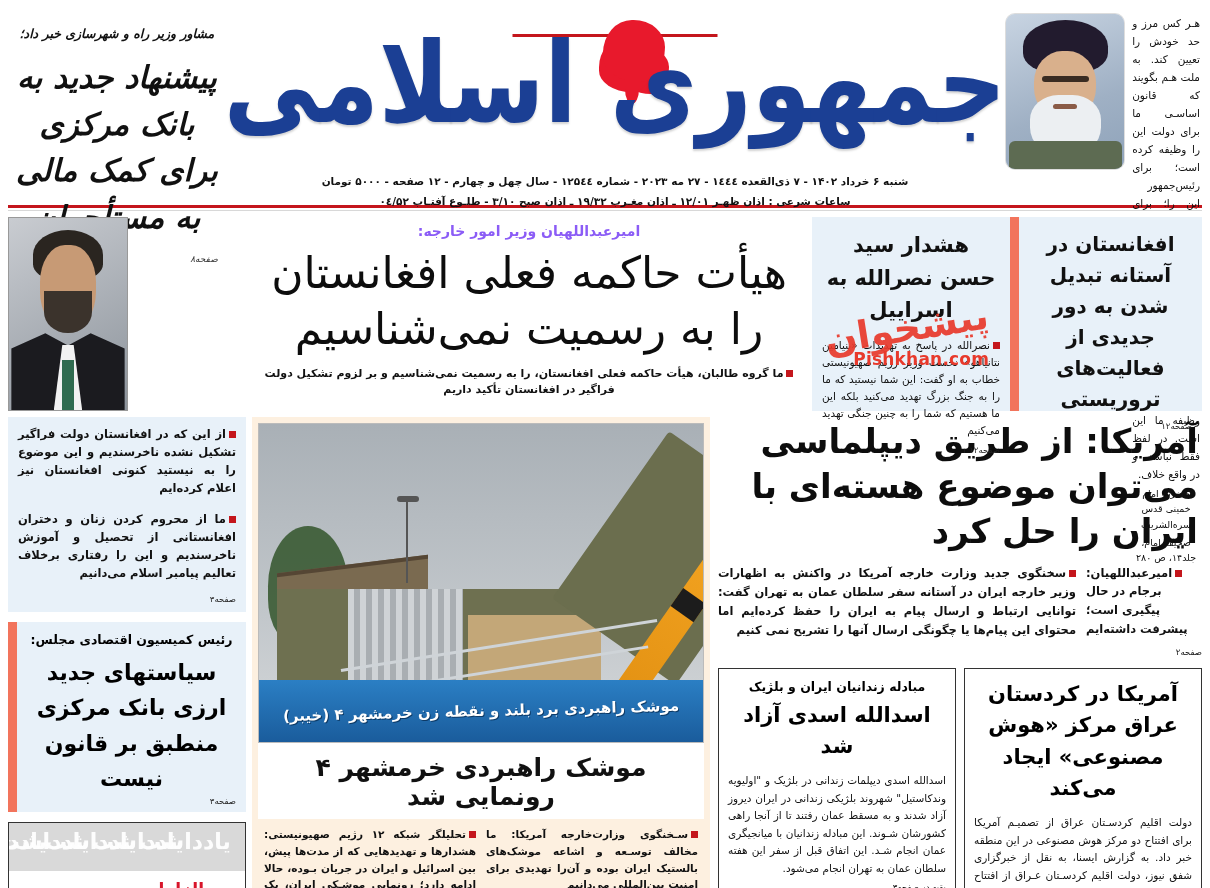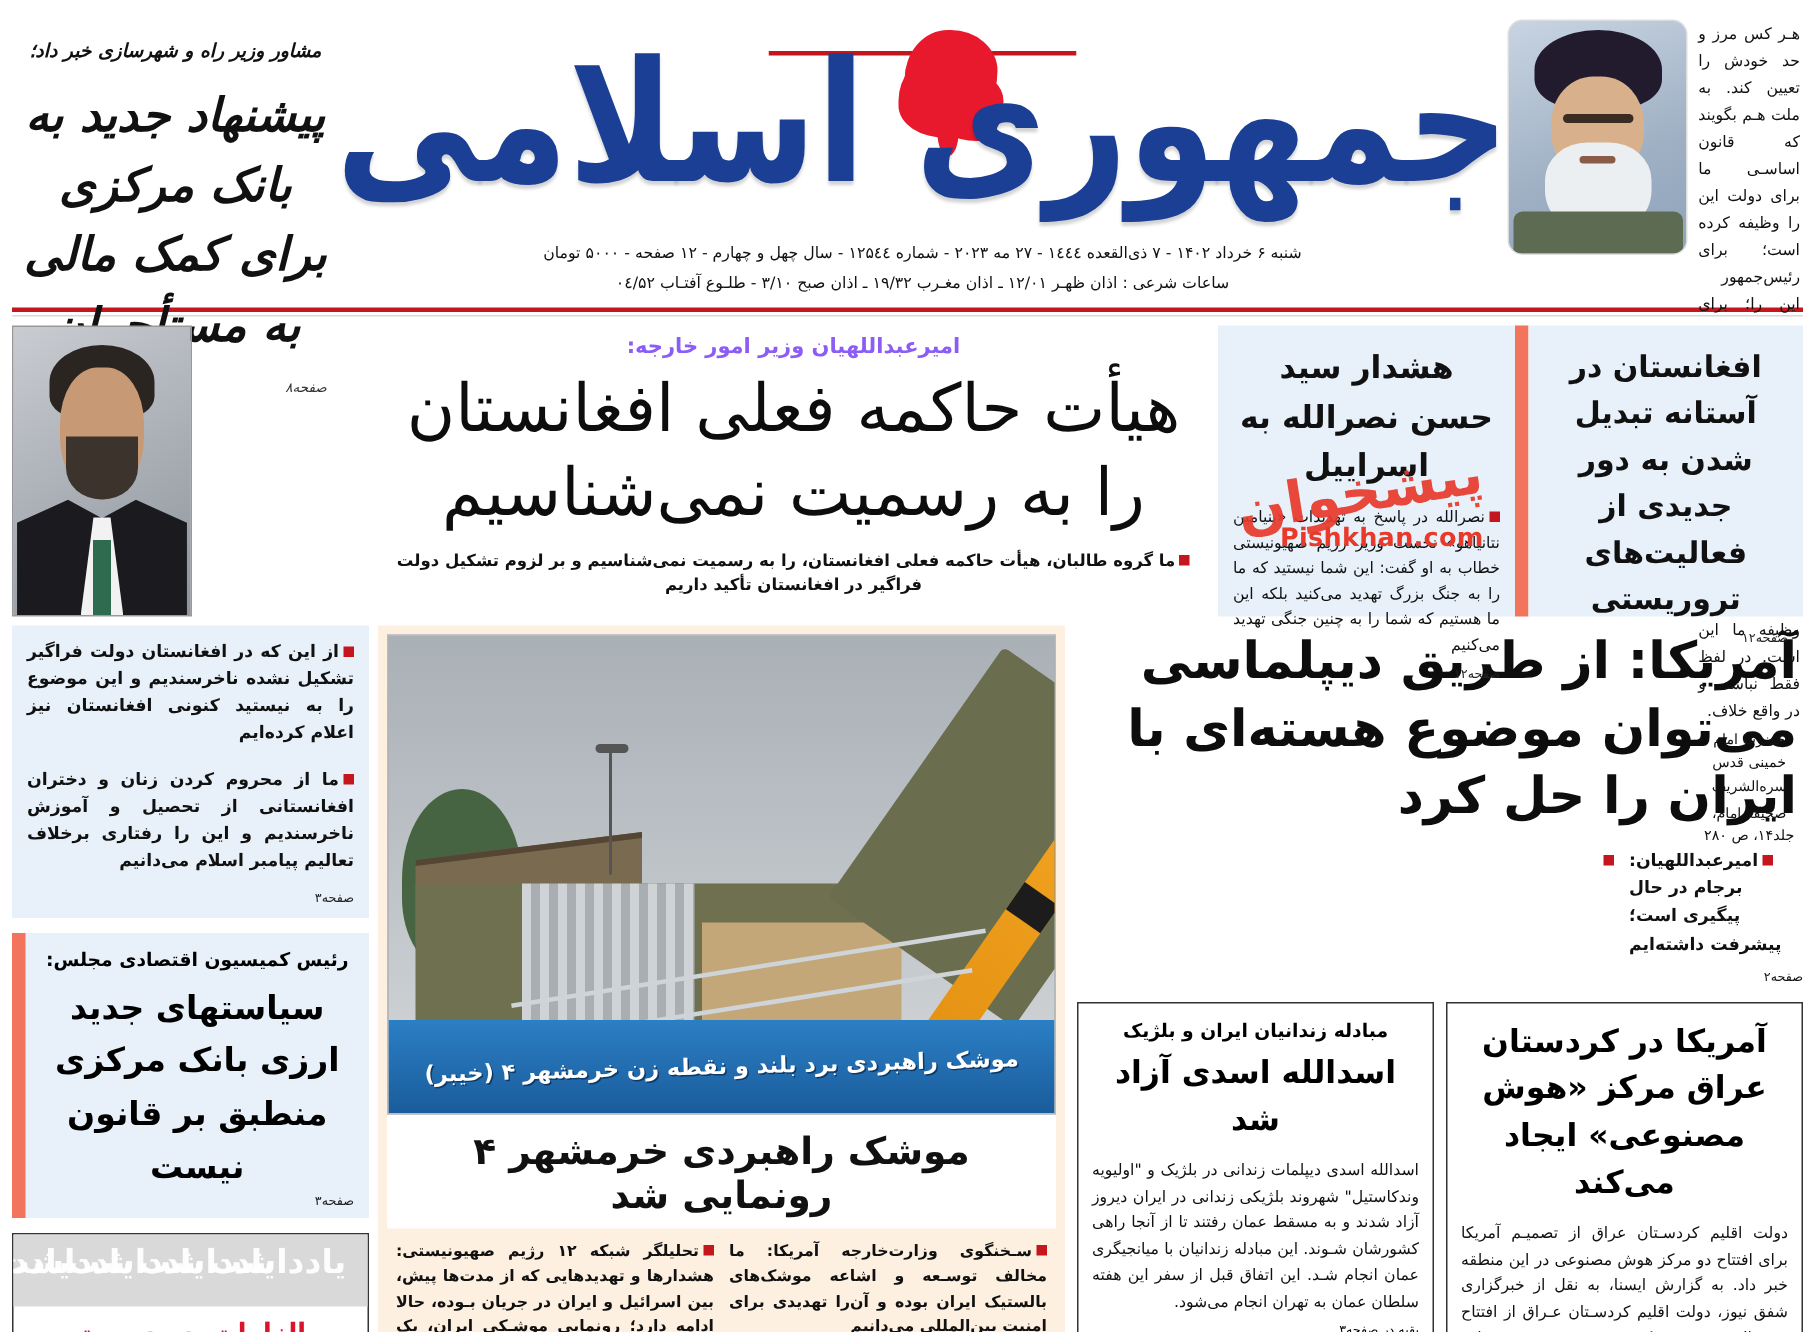--- a/index.html
+++ b/index.html
@@ -27,21 +27,21 @@
              width:205px;height:3px;background:#c4161c;}
   .blot{position:absolute;top:12px;left:50%;margin-left:-12px;width:62px;height:62px;
         background:#e8192c;border-radius:48% 52% 40% 60% / 55% 45% 58% 42%;
         box-shadow:-8px 14px 0 -4px #e8192c, 12px 20px 0 -8px #e8192c;}
   .blot:after{content:"";position:absolute;bottom:-22px;left:22px;width:14px;height:30px;
               background:#e8192c;border-radius:0 0 50% 50%;}
   .logo-text{position:relative;z-index:3;font-family:"DejaVu Sans","Liberation Sans",sans-serif;
              font-size:95px;font-weight:bold;color:#1b3f94;line-height:1;
              transform:scaleY(1.18);white-space:nowrap;
              text-shadow:0 2px 2px rgba(0,0,0,.18);}
-  .mh-dates{font-size:10.5px;color:#111;font-weight:normal;line-height:1.9;margin-top:2px;}
+  .mh-dates{font-size:10.5px;color:#111;font-weight:bold;line-height:1.9;margin-top:14px;}
 
   .mh-left{width:272px;padding-top:6px;display:flex;gap:8px;flex-direction:row-reverse;}
   .quote-img{width:118px;height:155px;border-radius:9px;overflow:hidden;position:relative;
              background:linear-gradient(#cfd9e4,#aebccd);flex:none;box-shadow:0 0 0 1px #ddd;}
   .quote-txt{flex:1;font-size:10.5px;line-height:1.72;text-align:justify;color:#111;direction:rtl;}
   .quote-src{font-size:9.5px;text-align:center;margin-top:3px;line-height:1.6;color:#111;}
 
   
   .p-bg{position:absolute;inset:0;background:linear-gradient(160deg,#c8d4e2 0%,#9fb0c4 60%,#8fa3ba 100%);}
   .p-turban{position:absolute;left:14%;top:4%;width:72%;height:34%;background:#221b2e;
@@ -315,21 +315,21 @@
           </div>
         </div>
       </div>
     </div>
 
     <div class="col-left">
       <div class="big-left-head">آمریکا: از طریق دیپلماسی می‌توان موضوع هسته‌ای با ایران را حل کرد</div>
 
       <div class="left-lead-wrap">
         <div class="left-lead">
-          <span class="sq"></span>
+          <span class="sq"></span><span>سخنگوی جدید وزارت خارجه آمریکا در واکنش به اظهارات وزیر خارجه ایران در آستانه سفر سلطان عمان به تهران گفت: توانایی ارتباط و ارسال پیام به ایران را حفظ کرده‌ایم اما محتوای این پیام‌ها یا چگونگی ارسال آنها را تشریح نمی کنیم</span>
         </div>
         <div class="left-side">
           <span class="sq"></span><span>امیرعبداللهیان: برجام در حال پیگیری است؛ پیشرفت داشته‌ایم</span>
           <span class="pg">صفحه۲</span>
         </div>
       </div>
 
       <div class="bottom-two">
         <div class="sbox">
           <div class="kick">مبادله زندانیان ایران و بلژیک</div>

